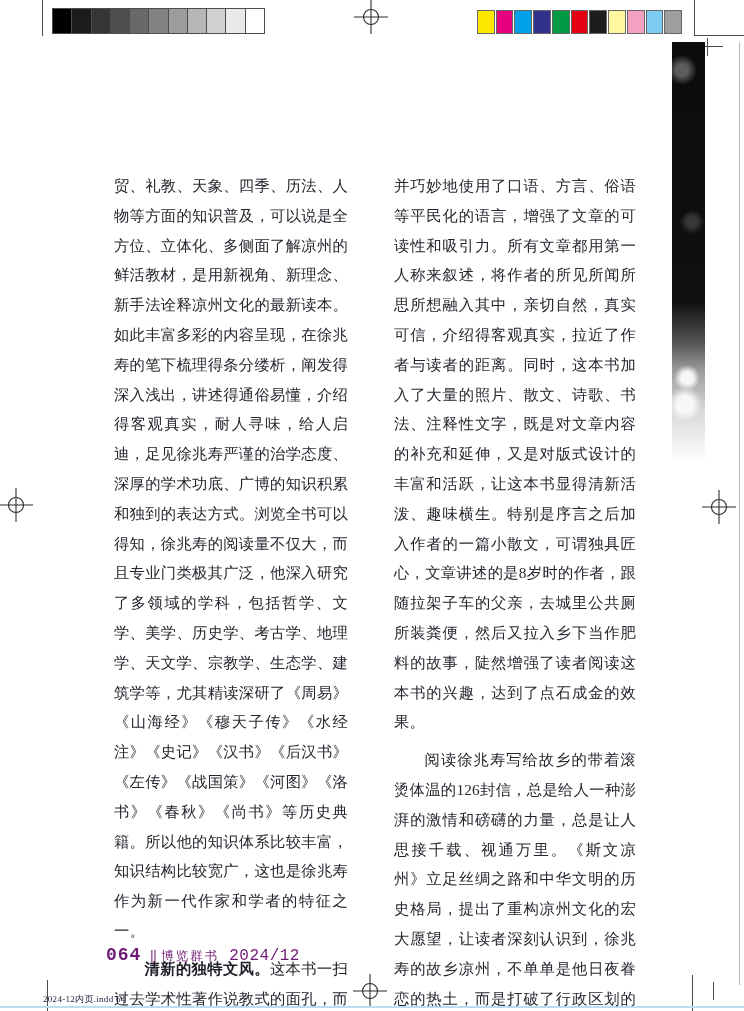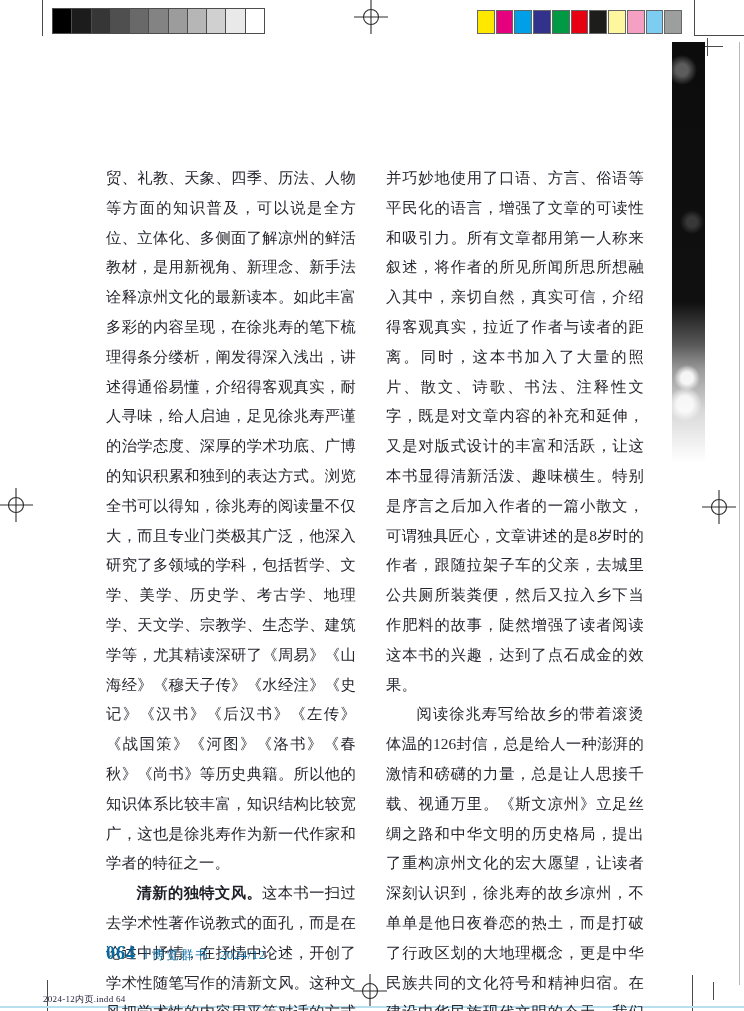--- a/index.html
+++ b/index.html
@@ -30,29 +30,29 @@
   }
   #bottom-blue-line{position:absolute;left:0;top:1006px;width:744px;height:2px;background:#b8dff0;}
   
   .column{
     position:absolute;top:163px;text-align:justify;
     font-size:15.3px;line-height:29.8px;color:#26262f;
     letter-spacing:.2px;
   }
   #col-left{left:106px;width:250px;}
   #col-right{left:386px;width:258px;}
-  .column p{margin:0;}
+  .column p{margin:8px;}
   .p-indent{text-indent:2em;}
   .lead-bold,.attribution{font-weight:bold;font-family:"Liberation Sans",sans-serif;color:#1e1e27;}
   
-  #footer{position:absolute;left:106px;top:912px;display:flex;align-items:baseline;color:#0369a1;font-family:Liberation Serif, serif;}
+  #footer{position:absolute;left:106px;top:912px;display:flex;align-items:baseline;color:#701a75;font-family:Liberation Mono, monospace;}
   #footer .pageno{font-size:18px;font-weight:bold;letter-spacing:1px;}
   #footer .sep{font-size:13px;margin:0 4px 0 8px;}
   #footer .mag{font-size:12.5px;letter-spacing:2px;}
-  #footer .issue{font-size:13px;margin-left:10px;letter-spacing:.5px;margin-top:35px;}
+  #footer .issue{font-size:16px;margin-left:10px;letter-spacing:.5px;margin-top:35px;}
   .slug{position:absolute;font-size:9px;color:#1d1d38;letter-spacing:.3px;}
   #slug-left{left:43px;top:993px;}
   #slug-right{right:88px;top:991px;margin-top:26px;}
 </style>
 </head>
 <body>
 
 <div>
   <div class="mark" style="left:42px;top:0;width:1px;height:36px;"></div>
   <div class="mark" style="left:694px;top:0;width:1px;height:35px;"></div>

